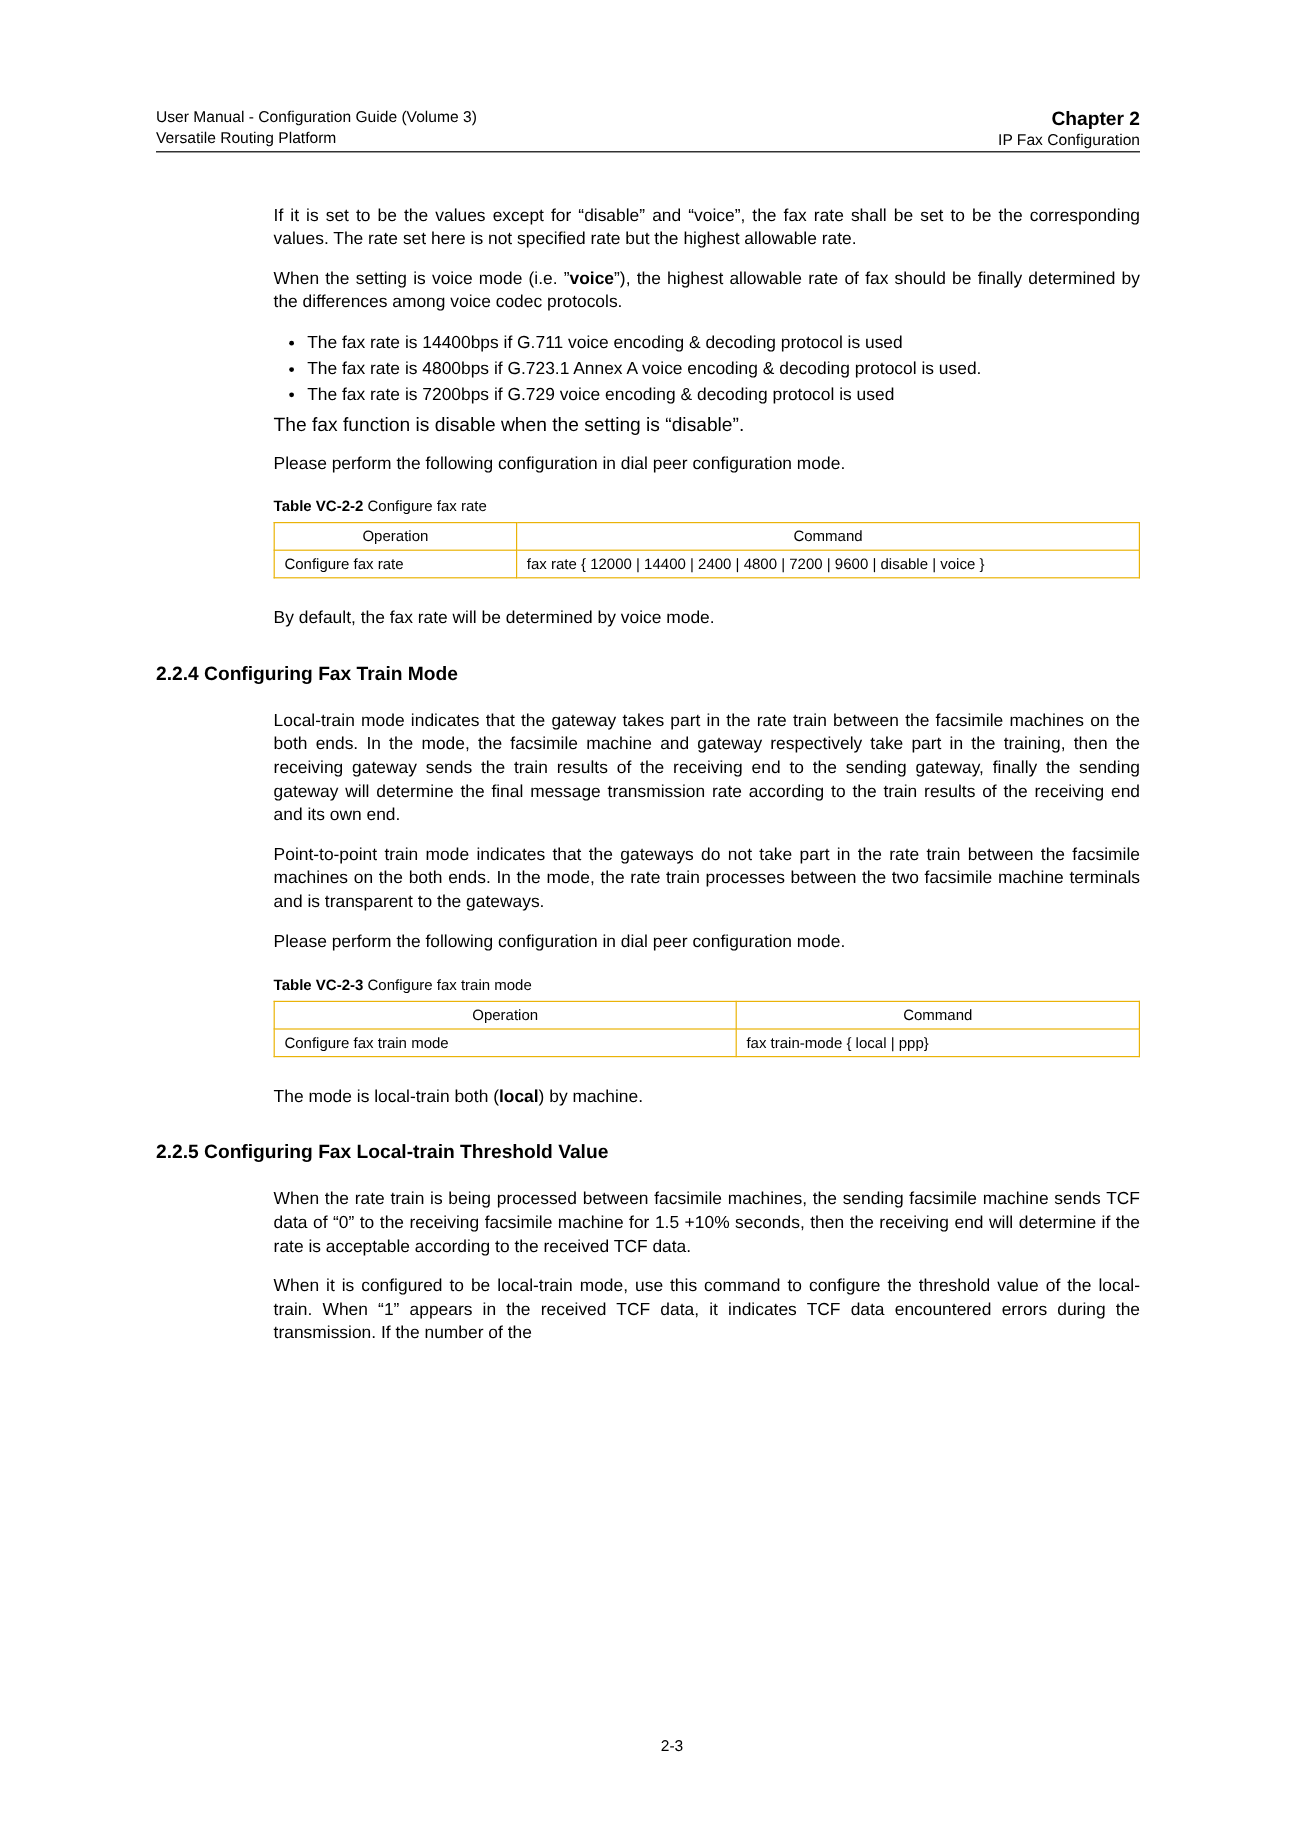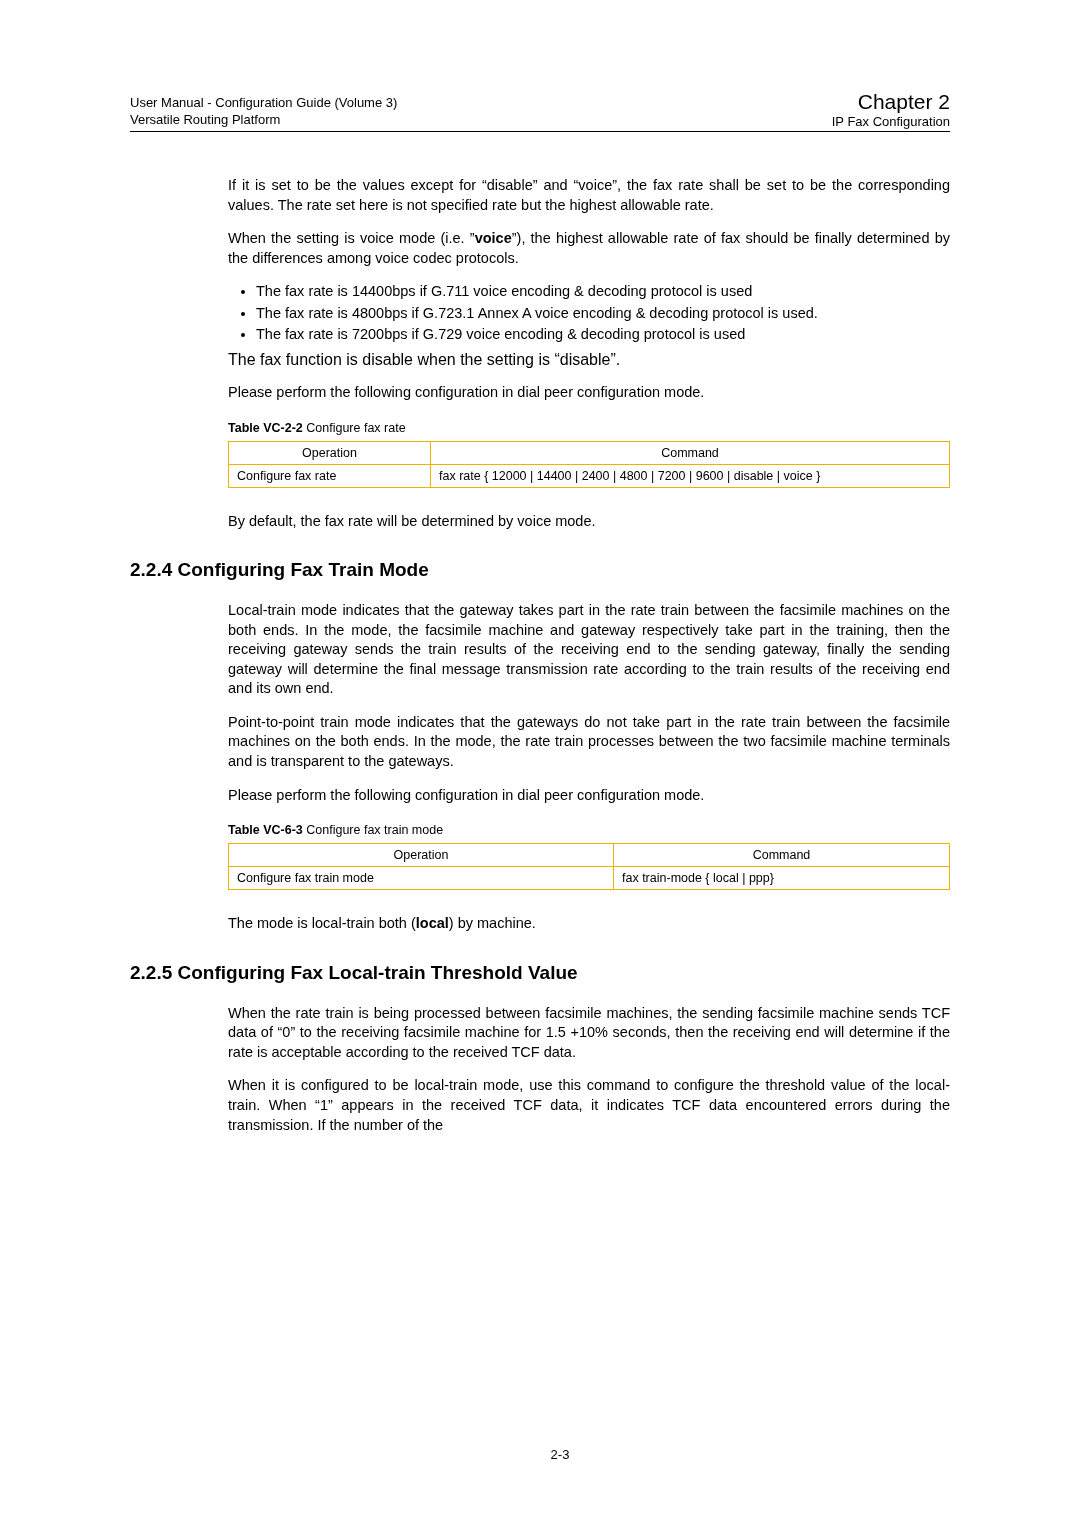--- a/index.html
+++ b/index.html
@@ -1,35 +1,35 @@
 <!DOCTYPE html>
 <html><head>
 <meta charset="utf-8">
 <style>
   body { margin: 0; padding: 0; font-family: Arial, Helvetica, sans-serif; background: #fff; color: #000; }
   .page { width: 1080px; height: 1528px; position: relative; box-sizing: border-box; padding: 90px 130px 0 130px; }
   .header { display: flex; justify-content: space-between; align-items: flex-end; border-bottom: 1.5px solid #000; padding-bottom: 2px; margin-bottom: 44px; }
   .header-left { font-size: 13px; line-height: 1.3; }
   .header-right { text-align: right; }
-  .chapter { font-size: 21px; font-weight: normal; }
+  .chapter { font-size: 16px; font-weight: bold; }
   .subchapter { font-size: 13px; }
   .body-wrap { margin-left: 98px; }
   .indent-para { margin: 0 0 14px 0; font-size: 14.5px; line-height: 1.35; text-align: justify; }
   .indent-para-top { margin-top: 0; }
   .bullets { margin: 0 0 6px 0; padding-left: 28px; font-size: 14.5px; line-height: 1.35; }
   .bullets li { margin: 0 0 2px 0; list-style: disc; }
   .plain-line { font-size: 16px; margin: 6px 0 14px 0; }
   .table-caption { font-size: 12.5px; margin: 18px 0 6px 0; }
   .table-caption b { font-weight: bold; }
   table.cfg { border-collapse: collapse; width: 100%; font-size: 12.5px; margin-bottom: 22px; }
   table.cfg th, table.cfg td { border: 1px solid #eab308; padding: 4px 8px; }
   table.cfg th { font-weight: normal; text-align: center; background: #fff; }
   table.cfg td { text-align: left; }
   .after-table-para { margin-top: 24px; }
-  .section-heading { font-size: 19px; font-weight: bold; margin: 28px 0 20px 0; }
+  .section-heading { font-size: 16px; font-weight: bold; margin: 28px 0 20px 0; }
   .footer { position: absolute; bottom: 66px; left: 0; width: 100%; text-align: center; font-size: 13px; padding-left: 20px; }
   .table1 th.op { width: 185px; }
   .table2 th.op { width: 368px; }
 </style>
 </head>
 <body>
 
 <div class="page">
 
   <div class="header">
@@ -85,21 +85,21 @@
 
   <div class="body-wrap">
 
     <p class="indent-para">Local-train mode indicates that the gateway takes part in the rate train between the facsimile machines on the both ends. In the mode, the facsimile machine and gateway respectively take part in the training, then the receiving gateway sends the train results of the receiving end to the sending gateway, finally the sending gateway will determine the final message transmission rate according to the train results of the receiving end and its own end.</p>
 
     <p class="indent-para">Point-to-point train mode indicates that the gateways do not take part in the rate train between the facsimile machines on the both ends. In the mode, the rate train processes between the two facsimile machine terminals and is transparent to the gateways.</p>
 
     <p class="indent-para">Please perform the following configuration in dial peer configuration mode.</p>
 
     <div class="table-caption">
-      <b>Table VC-6-3 </b><span> Configure fax train mode</span>
+      <b>Table VC-2-3 </b><span> Configure fax train mode</span>
     </div>
     <table class="cfg table2">
       <tbody>
           <tr>
         <th class="op">Operation</th>
         <th>Command</th>
       </tr>
       <tr>
         <td>Configure fax train mode</td>
         <td>fax train-mode { local | ppp}</td>

